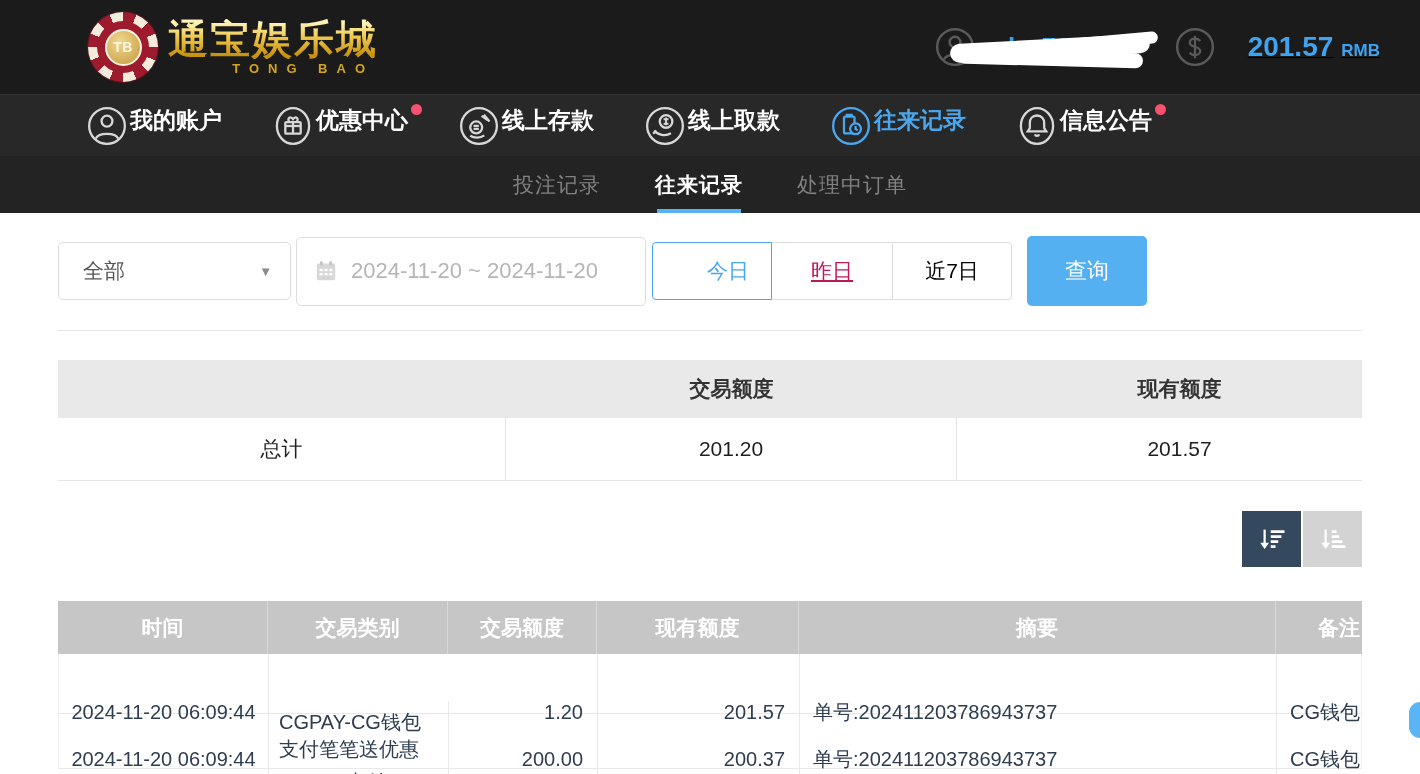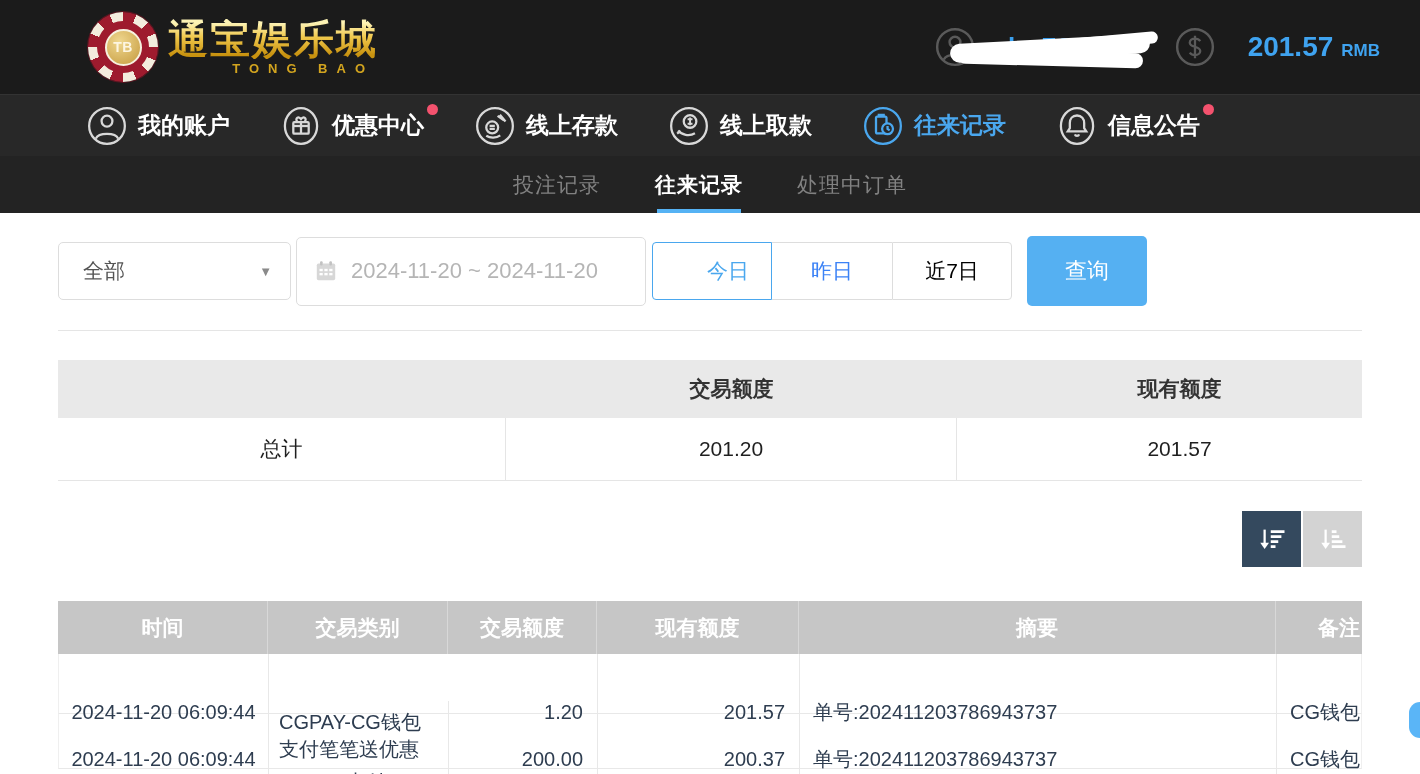--- a/index.html
+++ b/index.html
@@ -21,35 +21,35 @@
     color:#fdf6e2; font-size:14px; font-weight:bold; letter-spacing:.5px; }
   .brand-text { margin-left:10px; display:flex; flex-direction:column; }
   .brand-name { font-family:"DejaVu Serif","Liberation Serif",serif; font-weight:bold;
     font-size:40px; line-height:1; letter-spacing:2px;
     background:linear-gradient(#fdf3b5 10%, #f0c84c 45%, #c8920f 90%);
     -webkit-background-clip:text; background-clip:text; -webkit-text-fill-color:transparent; }
   .brand-sub { font-size:13px; font-weight:bold; letter-spacing:9px; color:#d2a41f;
     align-self:flex-end; margin-top:2px; margin-right:4px; }
 
   .topbar-right { margin-left:auto; margin-right:40px; display:flex; align-items:center; gap:70px; }
-  .user-chip, .balance-chip { display:flex; align-items:center; gap:32px; }
+  .user-chip, .balance-chip { display:flex; align-items:center; gap:32px;text-decoration:underline; }
   .icon-ring { width:42px; height:42px; flex:0 0 auto; }
   .username-wrap { position:relative; height:40px; display:flex; align-items:center; }
   .username { color:#3aa0ef; font-size:26px; font-weight:600; letter-spacing:1px; }
   .scribble { position:absolute; background:#fff; border-radius:10px; }
   .scribble.s1 { left:-58px; top:12px; width:200px; height:19px; transform:rotate(-3deg); }
   .scribble.s2 { left:-50px; top:24px; width:185px; height:15px; transform:rotate(1.5deg); }
   .scribble.s3 { left:60px; top:8px; width:90px; height:12px; transform:rotate(-5deg); }
   .balance-amt { color:#3fa3f0; font-size:28px; font-weight:600; }
   .balance-cur { color:#3fa3f0; font-size:17px; font-weight:600; margin-left:8px; }
 
   
   .mainnav { height:62px; background:#282828; border-top:1px solid #333;
     display:flex; align-items:center; padding-left:86px; gap:36px; }
-  .nav-item { display:flex; align-items:center; gap:10px; cursor:pointer; position:relative;
+  .nav-item { display:flex; gap:2px; cursor:pointer; position:relative;
     padding-right:14px; }
   .nav-item .label { color:#fff; font-size:23px; font-weight:600; white-space:nowrap; }
   .nav-item.active .label { color:#4aa7ee; }
   .nav-icon { width:42px; height:42px; flex:0 0 auto; }
   .red-dot { position:absolute; top:-1px; right:0; width:11px; height:11px;
     border-radius:50%; background:#f4526e; }
 
   
   .subnav { height:57px; background:#232323; display:flex; align-items:stretch;
     justify-content:center; gap:46px; }
@@ -67,21 +67,21 @@
   .select-value { font-size:21px; color:#555; }
   .caret { margin-left:auto; font-size:13px; color:#8a8a8a; }
   .date-box { width:350px; height:69px; border:1px solid #ddd; border-radius:5px;
     display:flex; align-items:center; gap:12px; padding:0 14px 0 16px; margin-left:5px;
     cursor:pointer; background:#fff; }
   .date-value { font-size:22px; color:#b5b5b5; white-space:nowrap; }
   .quick-group { display:flex; margin-left:6px; height:58px; }
   .quick-btn { width:120px; height:58px; background:#fff; font-size:21px; display:flex;
     align-items:center; justify-content:center; cursor:pointer; }
   .quick-btn.active { border:1px solid #4aa7ee; color:#4aa7ee; border-radius:4px 0 0 4px;padding-left:32px; }
-  .quick-btn.mid { border:1px solid #ddd; border-left:0; border-right:0; color:#3b82f6; }
+  .quick-btn.mid { border:1px solid #ddd; border-left:0; border-right:0; color:#be185d;text-decoration:underline; }
   .quick-btn.last { border:1px solid #ddd; color:#000000; border-radius:0 4px 4px 0; }
   .search-btn { width:120px; height:70px; margin-left:15px; background:#55b0f2; color:#fff;
     font-size:22px; border:none; border-radius:5px; display:flex; align-items:center;
     justify-content:center; cursor:pointer; }
 
   .divider { margin-top:30px; height:1px; background:#e5e5e5; }
 
   
   .summary { margin-top:29px; }
   .summary-head { display:grid; grid-template-columns:448px 451px 445px; background:#e9e9e9;

